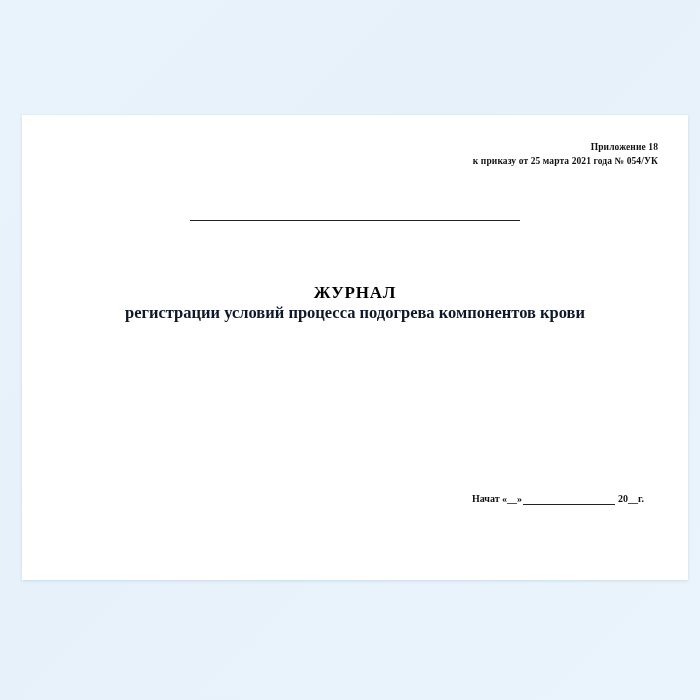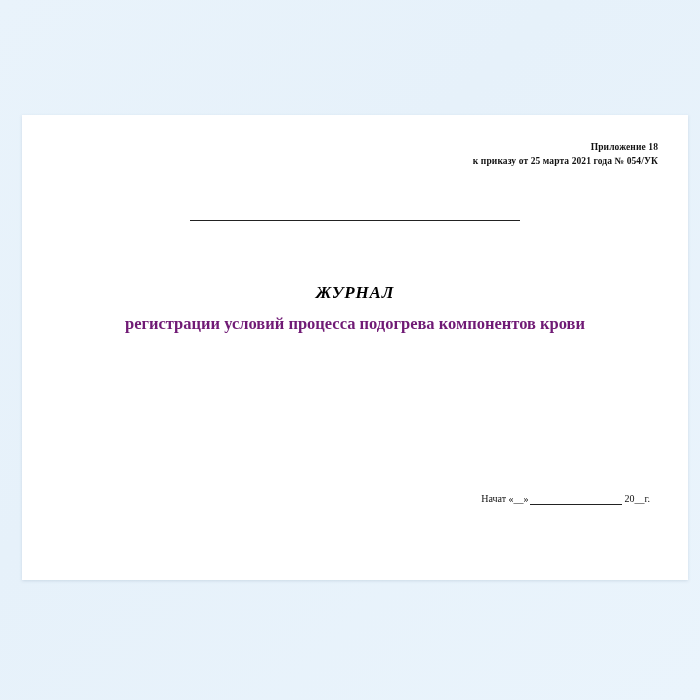--- a/index.html
+++ b/index.html
@@ -66,37 +66,35 @@
   }
   .title-block {
     margin-top: 62px;
     text-align: center;
   }
   .title-main {
     font-size: 17px;
     font-weight: bold;
     letter-spacing: 0.8px;
     color: #000;
-    font-style: italic;
   }
   .title-sub {
     font-size: 16.5px;
     font-weight: bold;
-    color: #701a75;
-    margin-top: 11px;
+    color: #0f172a;
     line-height: 1.25;
     text-align: center;
   }
   .footer-block {
     position: absolute;
-    right: 38px;
+    right: 44px;
     bottom: 72px;
     text-align: right;
     font-size: 10px;
-    font-weight: normal;
+    font-weight: bold;
     color: #111;
   }
   .footer-row {
     line-height: 1.9;
     white-space: nowrap;
   }
   .fill-line {
     display: inline-block;
     width: 92px;
     border-bottom: 1px solid #222;

